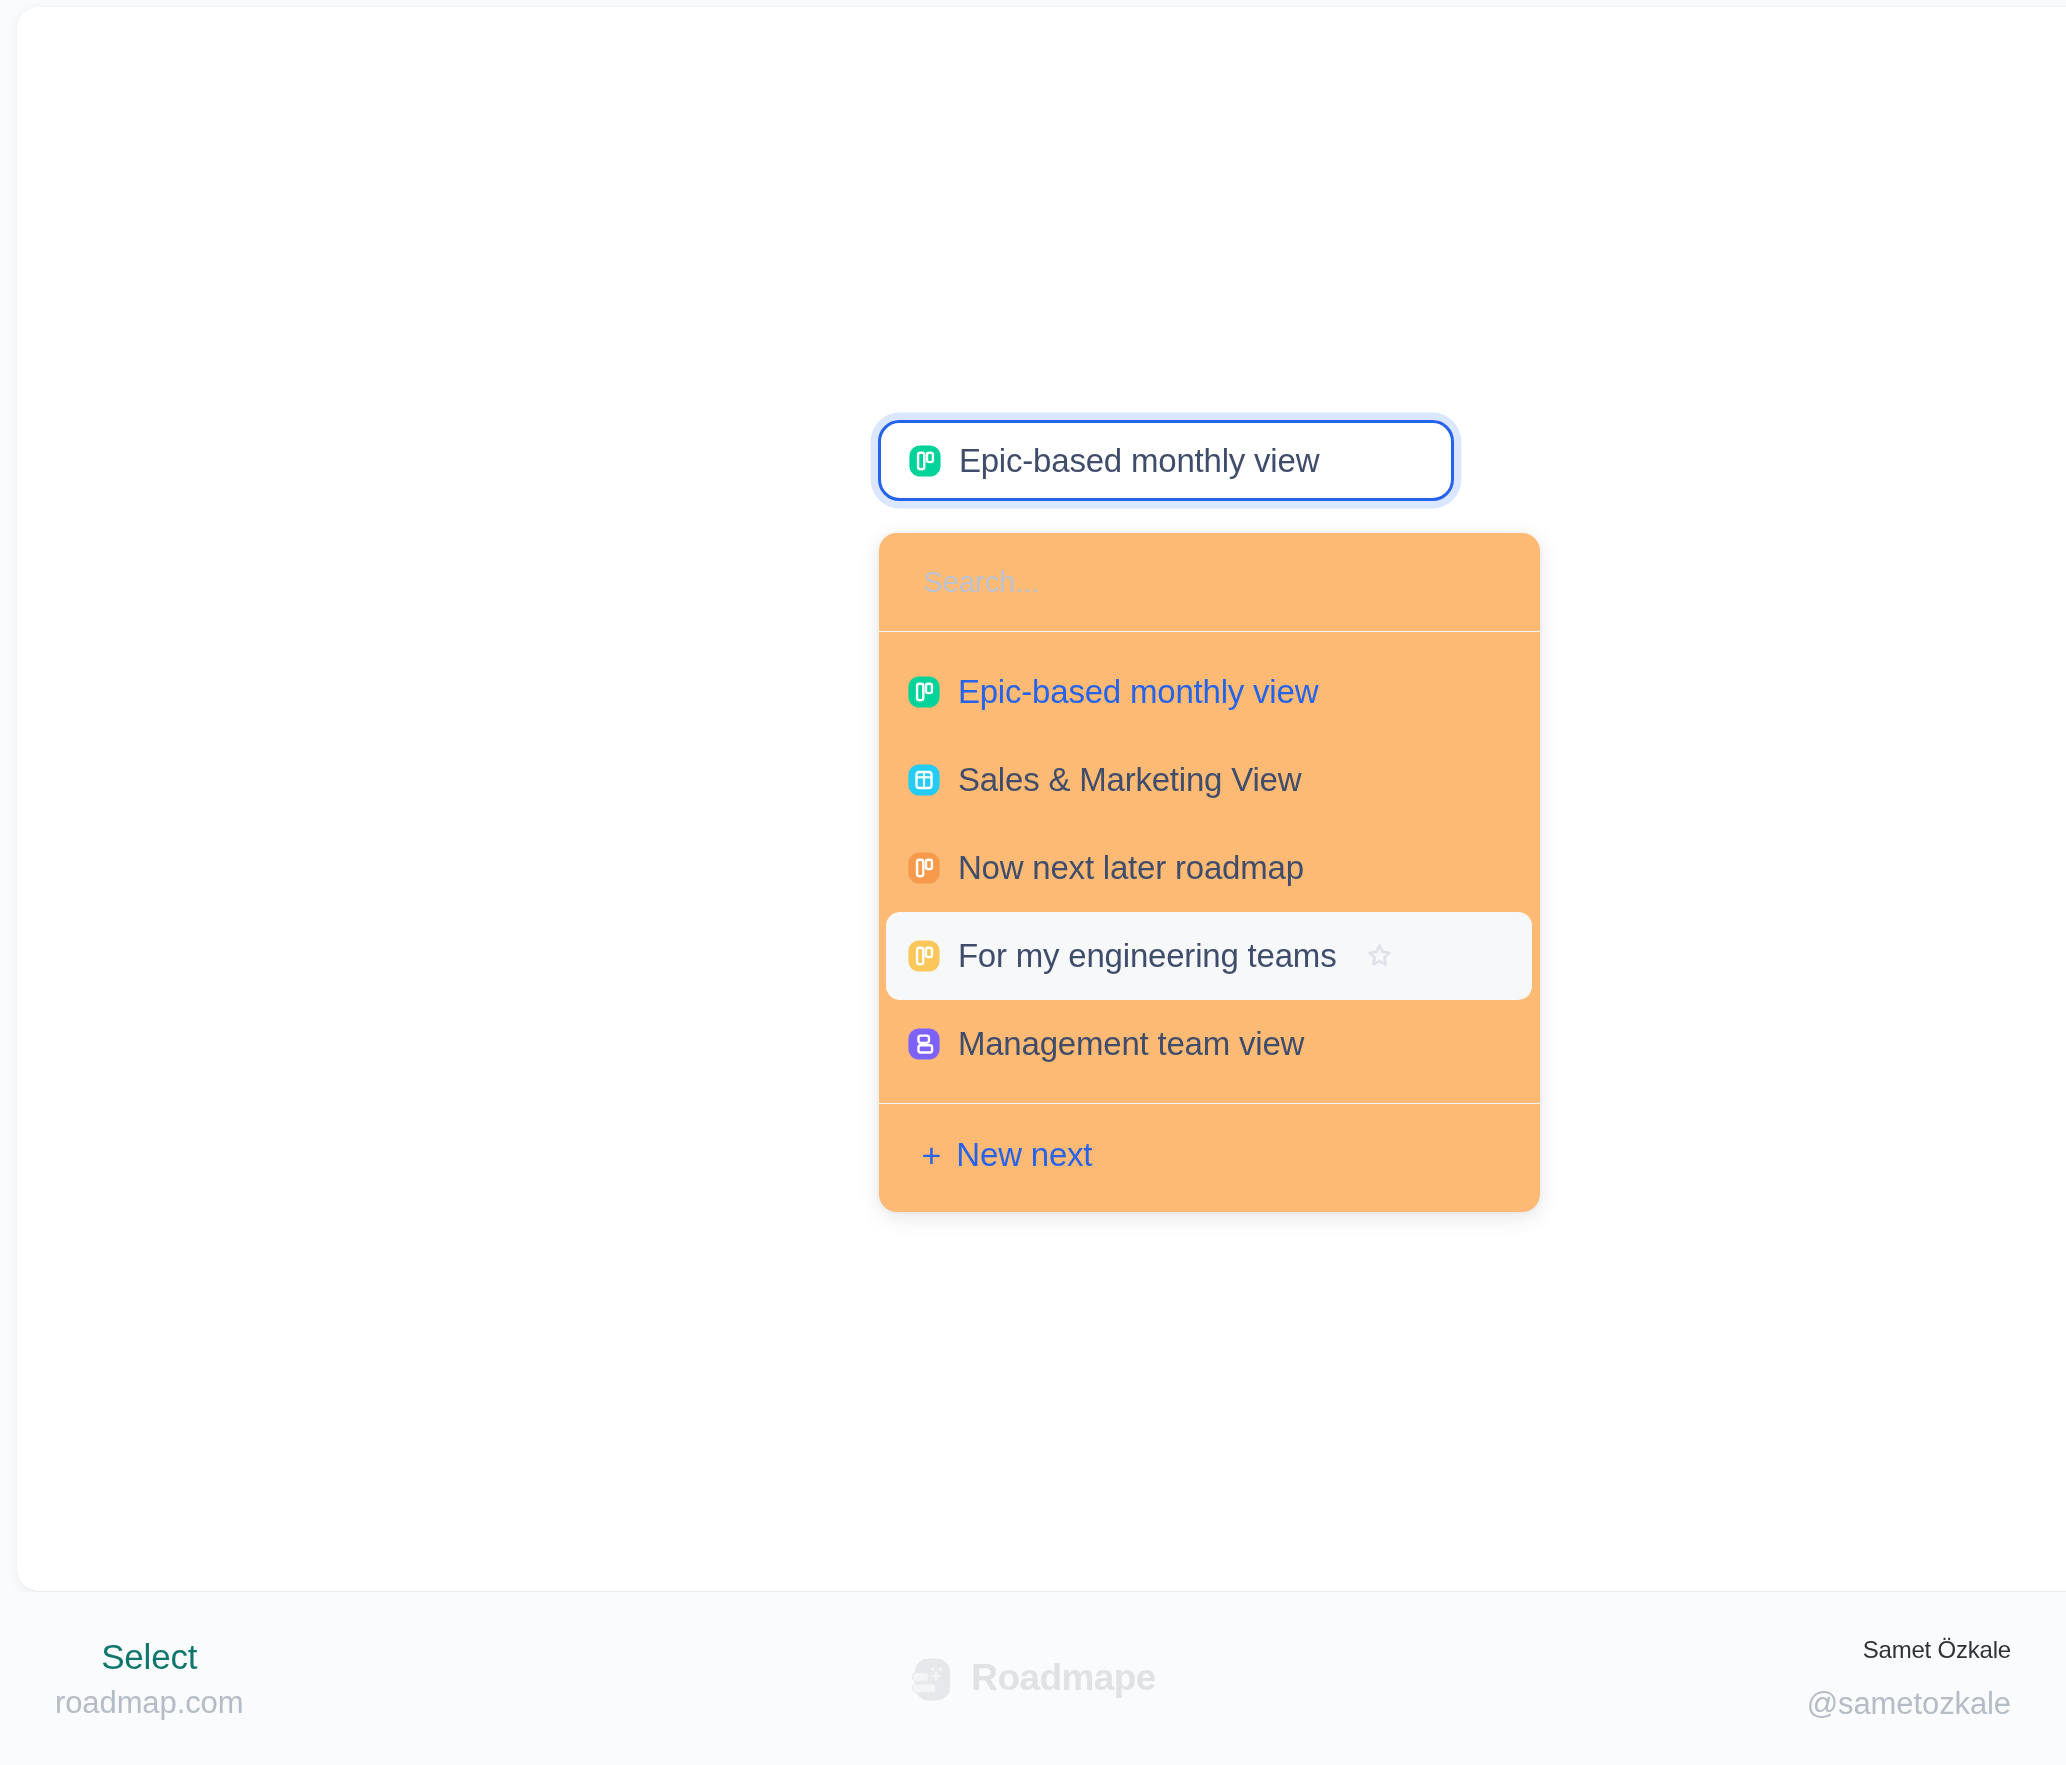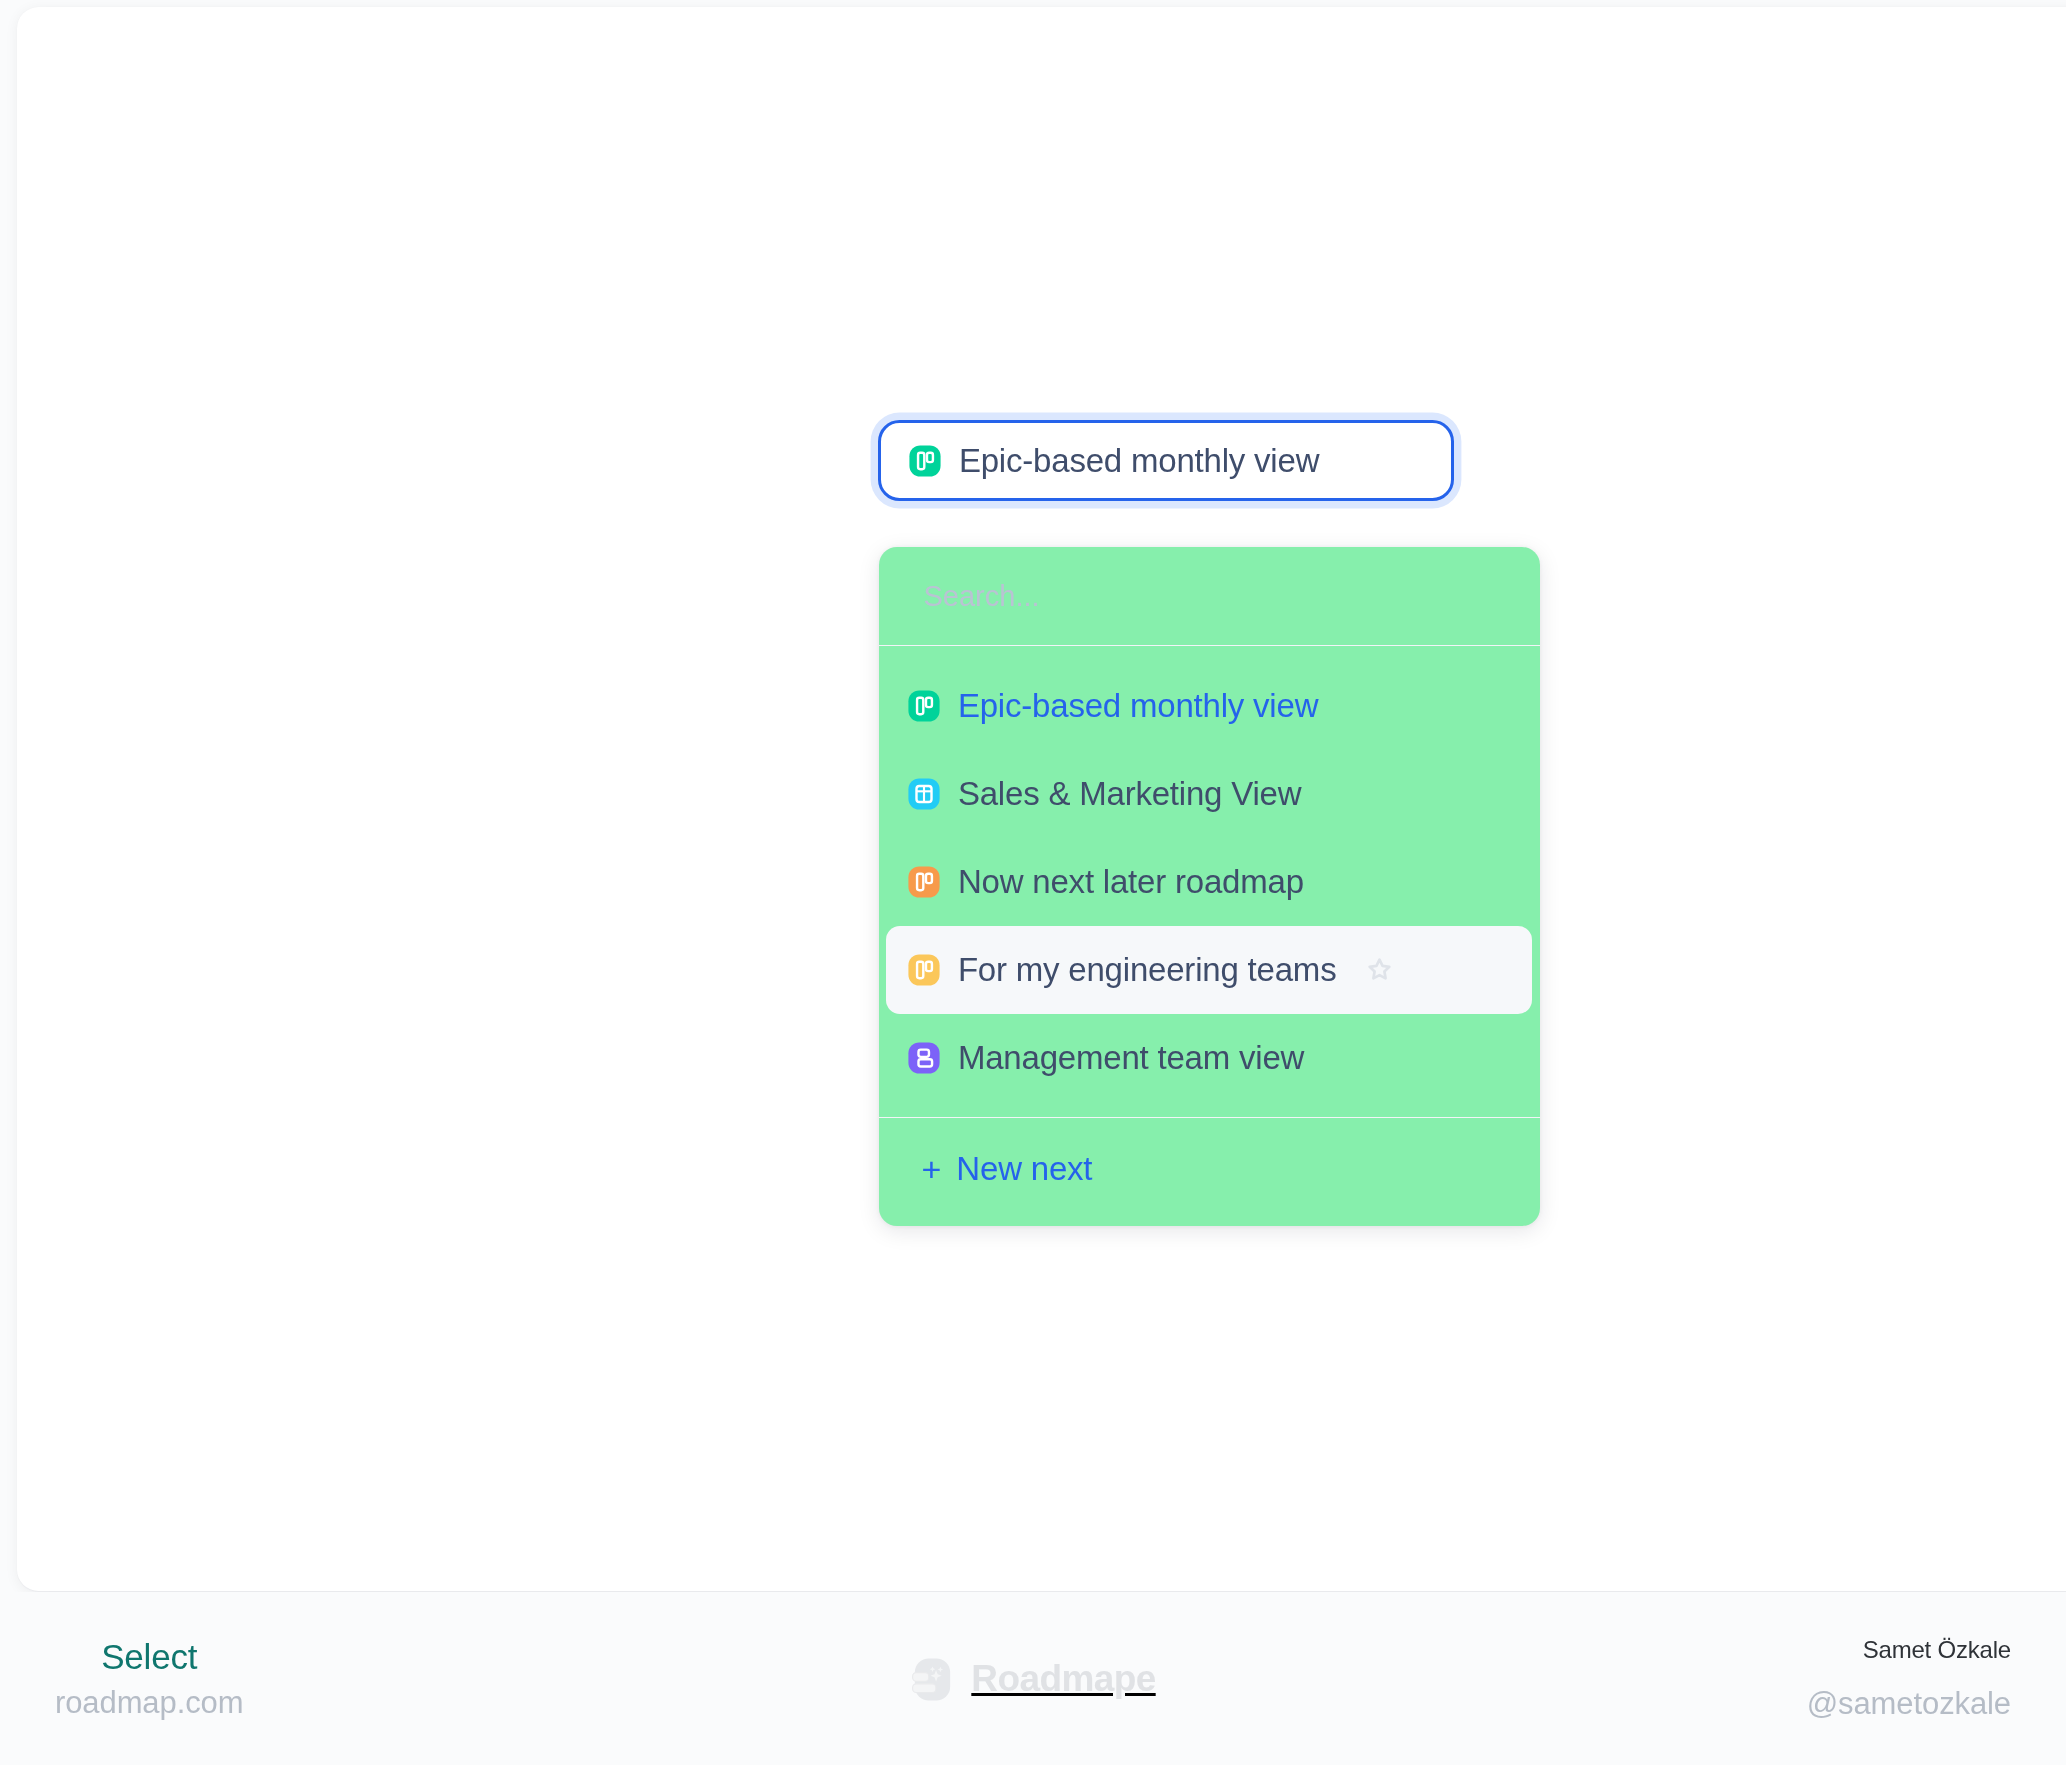--- a/index.html
+++ b/index.html
@@ -45,23 +45,23 @@
   #view-trigger .trigger-label {
     font-size:33px;
     color:#3f4d6b;
     letter-spacing:-0.2px;
     white-space:nowrap;
   }
 
   
   #view-dropdown {
     position:absolute;
-    left:862px; top:540px;
+    left:862px; top:526px;
     width:661px; height:679px;
-    background:#86efac;
+    background:#fdba74;
     border-radius:18px;
     box-shadow:0 5px 22px rgba(16,24,40,0.10), 0 0.8px 4.1px rgba(16,24,40,0.05);
   }
 
   #search-row {
     height:99px;
     display:flex; align-items:center;
     padding-left:45px;
     border-bottom:1.7px solid #f2f4f7;
   }
@@ -142,23 +142,22 @@
   #bar-right { position:absolute; right:55px; text-align:right; }
   #bar-right .bar-title {
     font-size:24px; color:#2f3338; letter-spacing:-0.2px; line-height:1.15;
   }
   #bar-right .bar-sub {
     margin-top:22px;
     font-size:31px; color:#b5bcc6; letter-spacing:-0.1px;
   }
   #bar-center {
     position:absolute; left:0; right:0;
-    display:flex; align-items:center; justify-content:center;
+    display:flex; align-items:flex-start; justify-content:center;
     gap:16px;
-    text-decoration:underline;
   }
   #bar-center .brand-text {
     font-size:37px; color:#e0e2e5; letter-spacing:-0.6px; font-weight:700;
   }
 </style>
 </head>
 <body>
 
 <div id="app-card">
 

